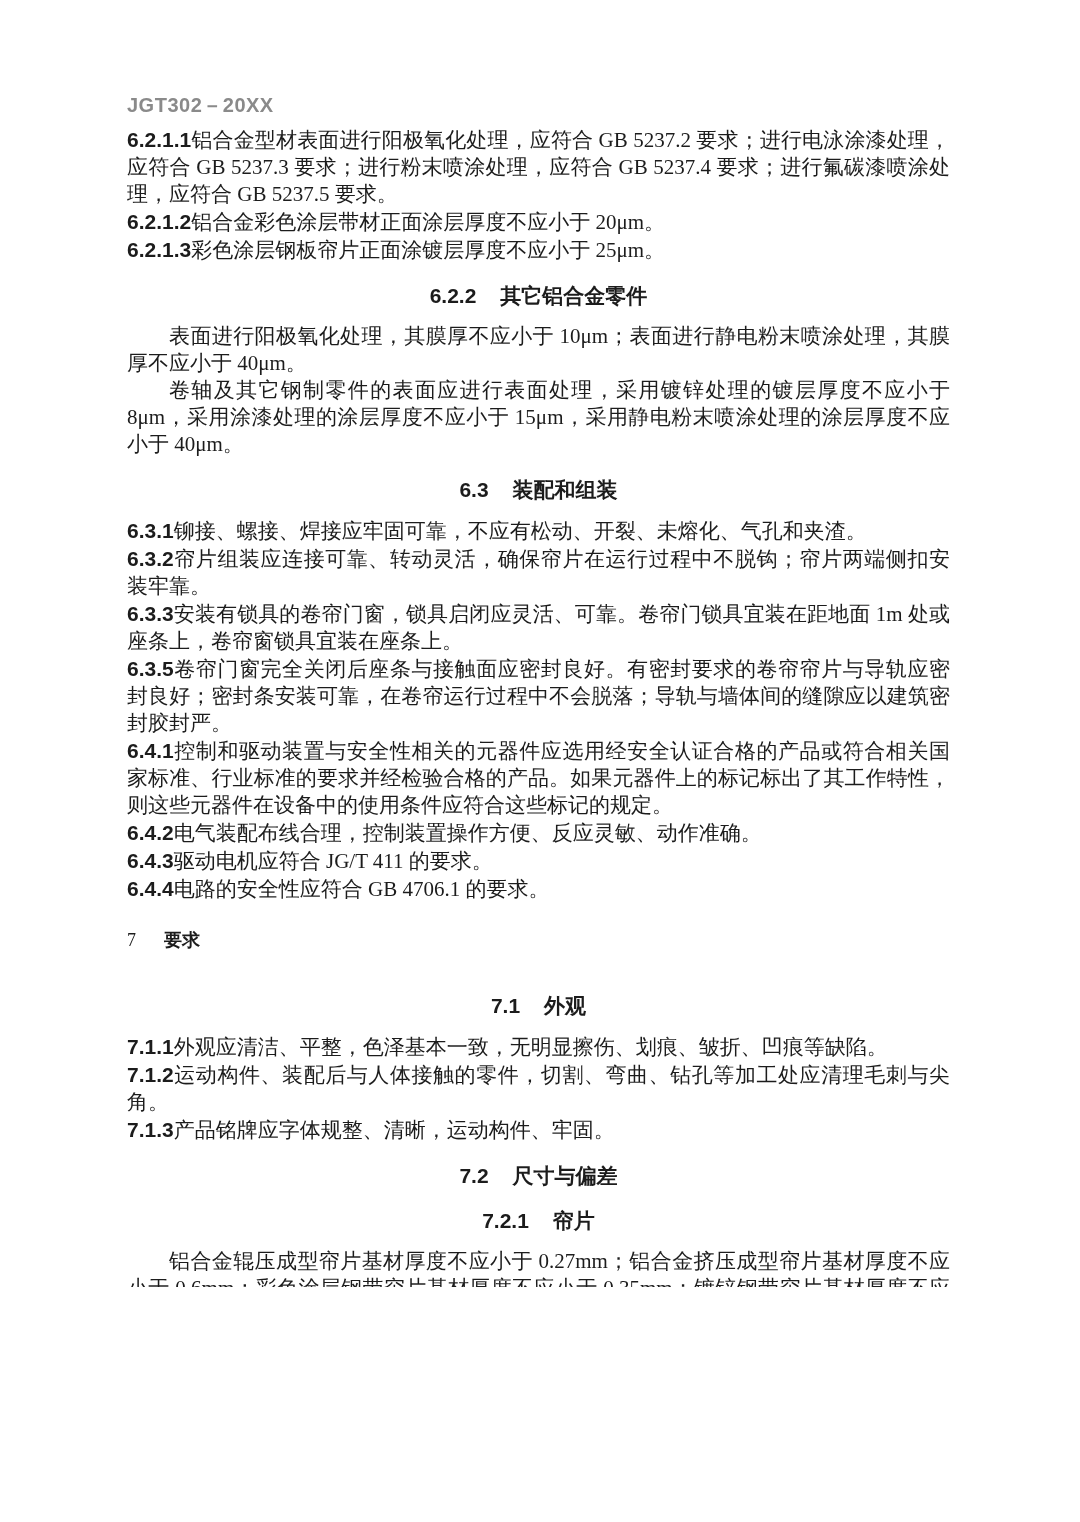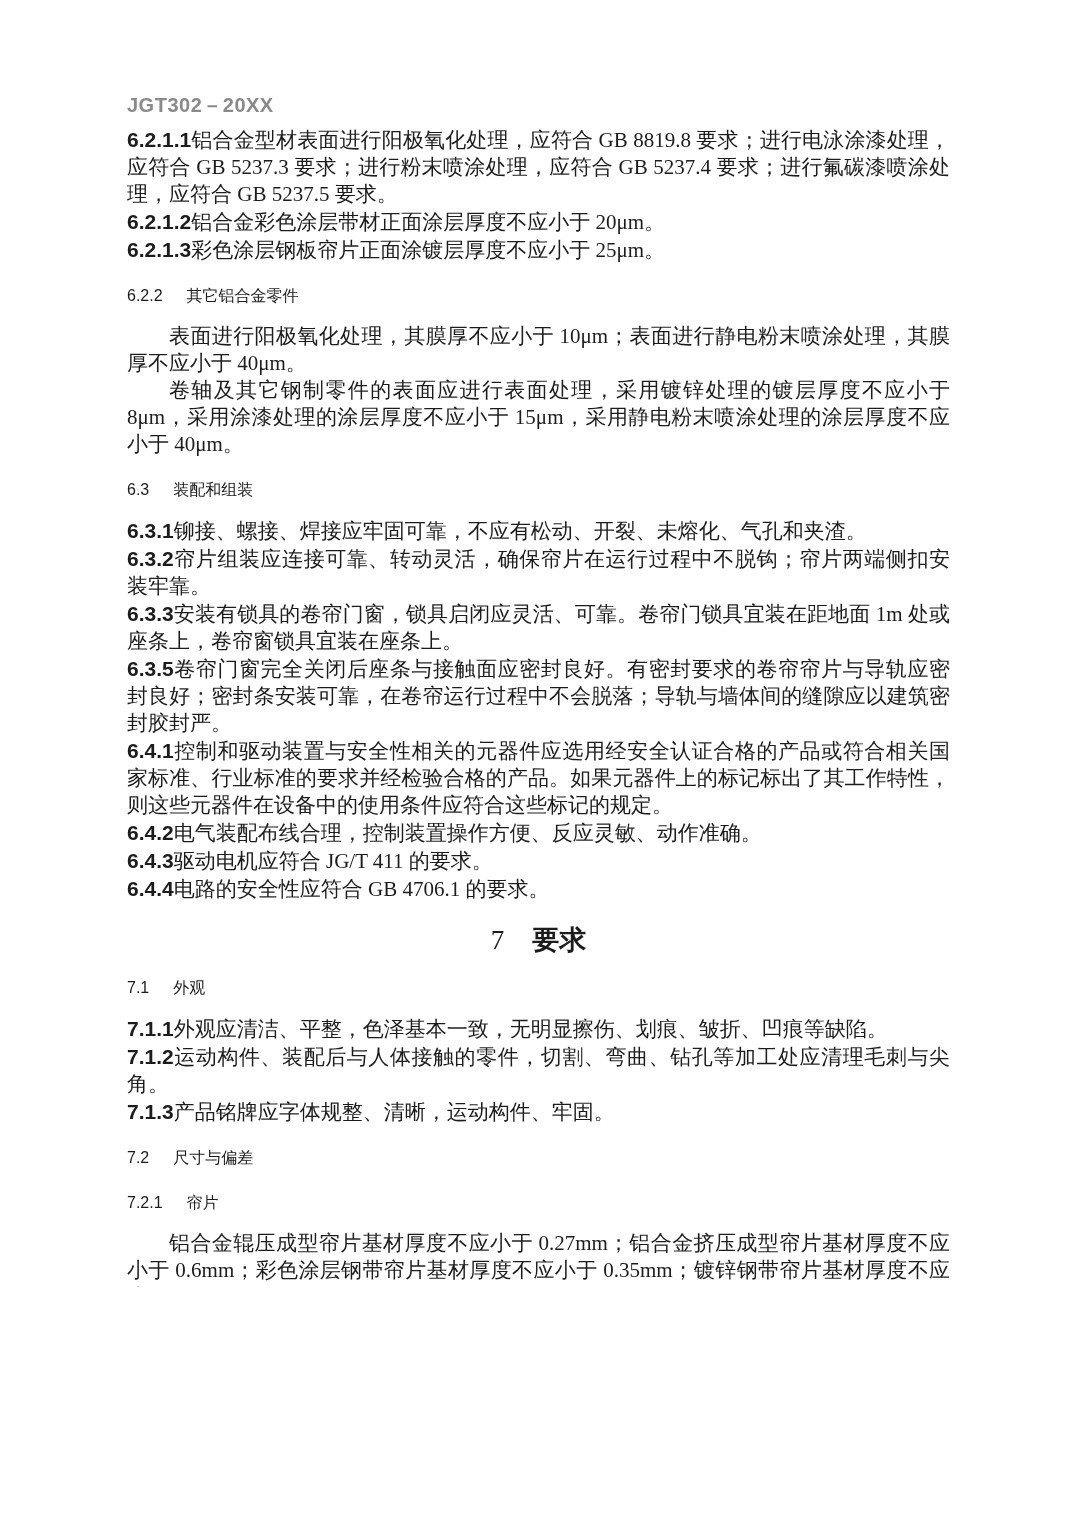--- a/index.html
+++ b/index.html
@@ -28,32 +28,32 @@
   .block { margin:0; text-align:justify; }
   p.block { margin:0; }
   .clause .num {
     font-family:"Liberation Sans", sans-serif;
     font-weight:bold;
     white-space:nowrap;
   }
   .para { text-indent:2em; }
   .heading {
     font-family:"Liberation Sans", sans-serif;
-    font-weight:normal;
-    font-size:16px;
+    font-weight:bold;
+    font-size:21px;
     margin:18px 0 14px 0;
-    text-align:left;
+    text-align:center;
   }
   .heading .num { margin-right:24px; }
   .chapter {
     font-family:"Liberation Sans", sans-serif;
     font-weight:bold;
-    font-size:27px;
-    margin:24px 0 20px 0;
-    text-align:center;
+    font-size:18px;
+    margin:24px 0 38px 0;
+    text-align:left;
   }
   .chapter .num {
     font-family:"Liberation Serif", serif;
     font-weight:normal;
     margin-right:28px;
   }
   .page-number {
     position:absolute;
     left:128px;
     top:1399px;
@@ -62,21 +62,21 @@
     line-height:27px;
   }
 </style>
 </head>
 <body>
 
 <div class="page" style="color: rgb(28, 28, 28);">
   <div class="doc-header" style="color: rgb(138, 138, 138);">JGT302－20XX</div>
 
   <div id="doc-body">
-      <p class="block clause"><span class="num">6.2.1.1</span><span class="txt">铝合金型材表面进行阳极氧化处理，应符合 GB 8819.8 要求；进行电泳涂漆处理，应符合 GB 5237.3 要求；进行粉末喷涂处理，应符合 GB 5237.4 要求；进行氟碳漆喷涂处理，应符合 GB 5237.5 要求。</span></p>
+      <p class="block clause"><span class="num">6.2.1.1</span><span class="txt">铝合金型材表面进行阳极氧化处理，应符合 GB 5237.2 要求；进行电泳涂漆处理，应符合 GB 5237.3 要求；进行粉末喷涂处理，应符合 GB 5237.4 要求；进行氟碳漆喷涂处理，应符合 GB 5237.5 要求。</span></p>
       <p class="block clause"><span class="num">6.2.1.2</span><span class="txt">铝合金彩色涂层带材正面涂层厚度不应小于 20μm。</span></p>
       <p class="block clause"><span class="num">6.2.1.3</span><span class="txt">彩色涂层钢板帘片正面涂镀层厚度不应小于 25μm。</span></p>
       <div class="block heading"><span class="num">6.2.2</span><span class="txt">其它铝合金零件</span></div>
       <p class="block para"><span class="txt">表面进行阳极氧化处理，其膜厚不应小于 10μm；表面进行静电粉末喷涂处理，其膜厚不应小于 40μm。</span></p>
       <p class="block para"><span class="txt">卷轴及其它钢制零件的表面应进行表面处理，采用镀锌处理的镀层厚度不应小于 8μm，采用涂漆处理的涂层厚度不应小于 15μm，采用静电粉末喷涂处理的涂层厚度不应小于 40μm。</span></p>
       <div class="block heading"><span class="num">6.3</span><span class="txt">装配和组装</span></div>
       <p class="block clause"><span class="num">6.3.1</span><span class="txt">铆接、螺接、焊接应牢固可靠，不应有松动、开裂、未熔化、气孔和夹渣。</span></p>
       <p class="block clause"><span class="num">6.3.2</span><span class="txt">帘片组装应连接可靠、转动灵活，确保帘片在运行过程中不脱钩；帘片两端侧扣安装牢靠。</span></p>
       <p class="block clause"><span class="num">6.3.3</span><span class="txt">安装有锁具的卷帘门窗，锁具启闭应灵活、可靠。卷帘门锁具宜装在距地面 1m 处或座条上，卷帘窗锁具宜装在座条上。</span></p>
       <p class="block clause"><span class="num">6.3.5</span><span class="txt">卷帘门窗完全关闭后座条与接触面应密封良好。有密封要求的卷帘帘片与导轨应密封良好；密封条安装可靠，在卷帘运行过程中不会脱落；导轨与墙体间的缝隙应以建筑密封胶封严。</span></p>

